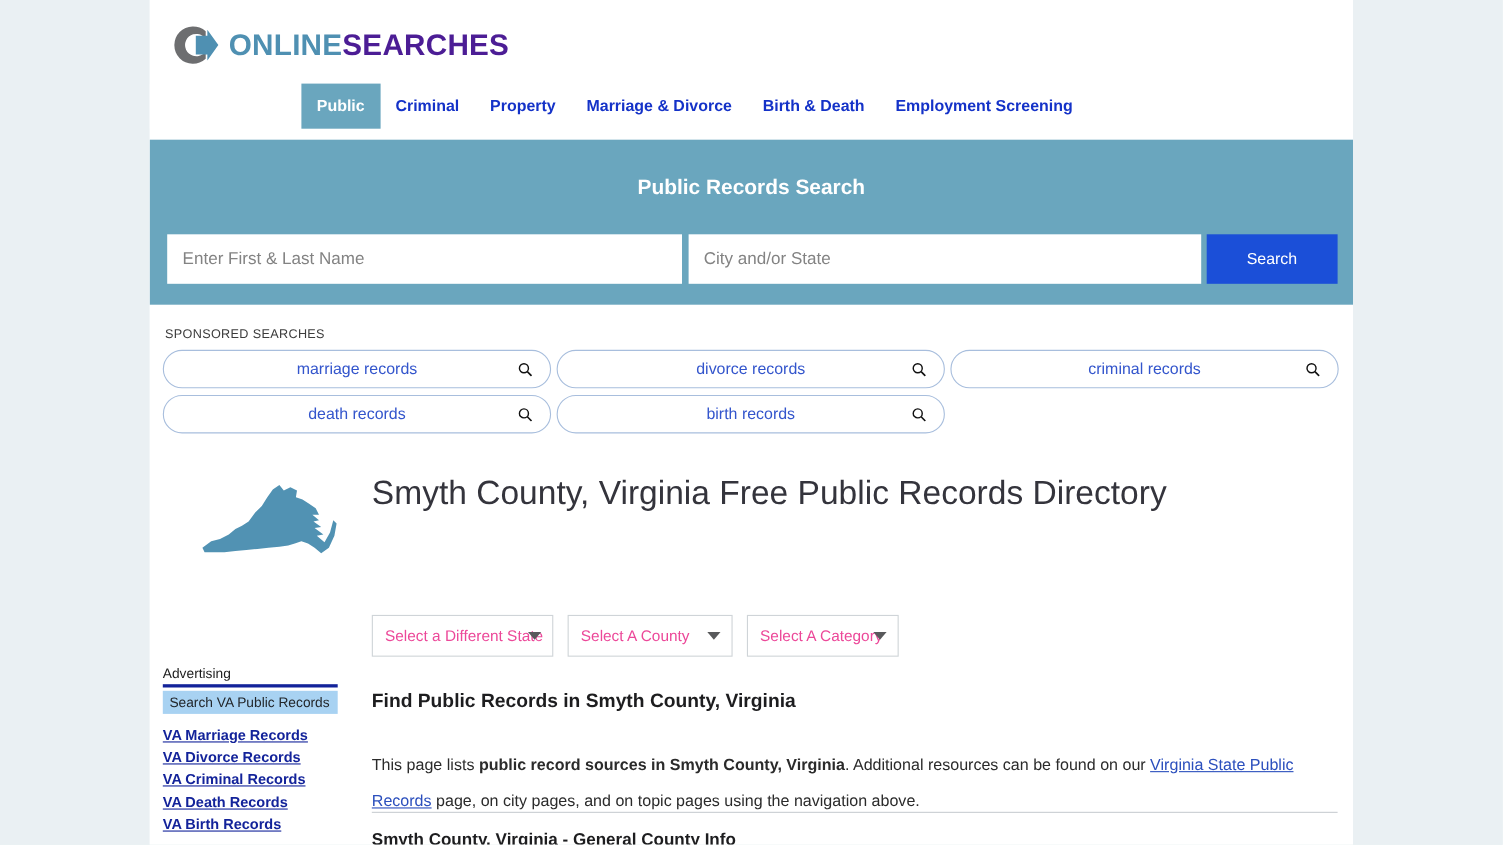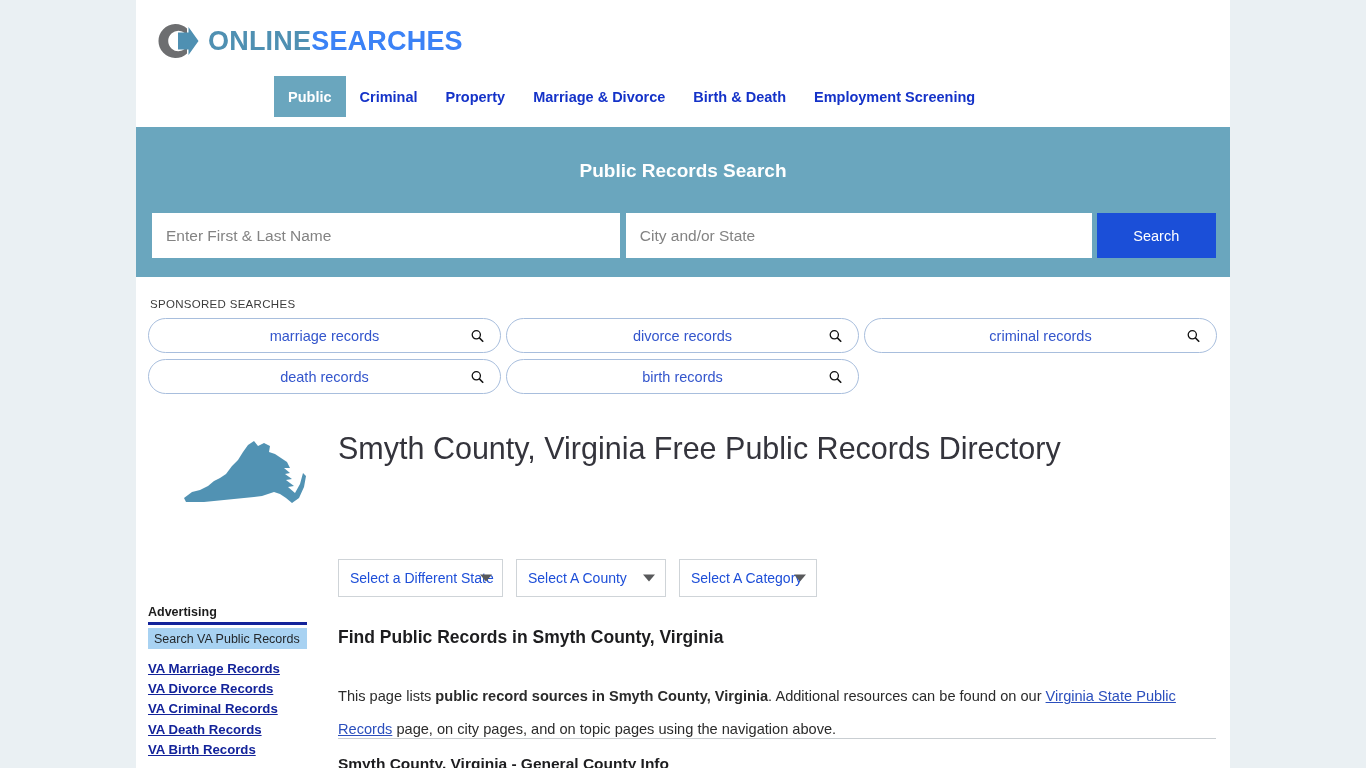--- a/index.html
+++ b/index.html
@@ -46,21 +46,21 @@
     flex: none;
   }
   .logo-text {
     font-size: 27px;
     font-weight: bold;
     letter-spacing: .2px;
     white-space: nowrap;
     line-height: 1;
   }
   .logo-text .t1 { color: #4f90b2; }
-  .logo-text .t2 { color: #3b82f6; }
+  .logo-text .t2 { color: #4c1d95; }
 
   
   .nav {
     position: absolute;
     left: 0;
     top: 76px;
     width: 1094px;
     height: 41px;
     background: #ffffff;
   }
@@ -214,21 +214,21 @@
     border: 1px solid #cfd4d8;
     background: #ffffff;
     display: flex;
     align-items: center;
     position: relative;
     box-sizing: border-box;
     cursor: pointer;
   }
   .select .lbl {
     font-size: 14px;
-    color: #1d4ed8;
+    color: #ec4899;
     padding-left: 11px;
     white-space: nowrap;
   }
   .select .caret {
     position: absolute;
     right: 10px;
     top: 50%;
     transform: translateY(-50%);
     width: 0;
     height: 0;
@@ -284,21 +284,21 @@
 
   
   .sidebar {
     position: absolute;
     left: 12px;
     top: 605px;
     width: 172px;
   }
   .ad-label {
     font-size: 12.5px;
-    font-weight: bold;
+    font-weight: normal;
     color: #1c1c1c;
   }
   .ad-rule {
     margin-top: 3px;
     height: 3px;
     background: #13239a;
     width: 159px;
   }
   .ad-btn {
     margin-top: 3px;

